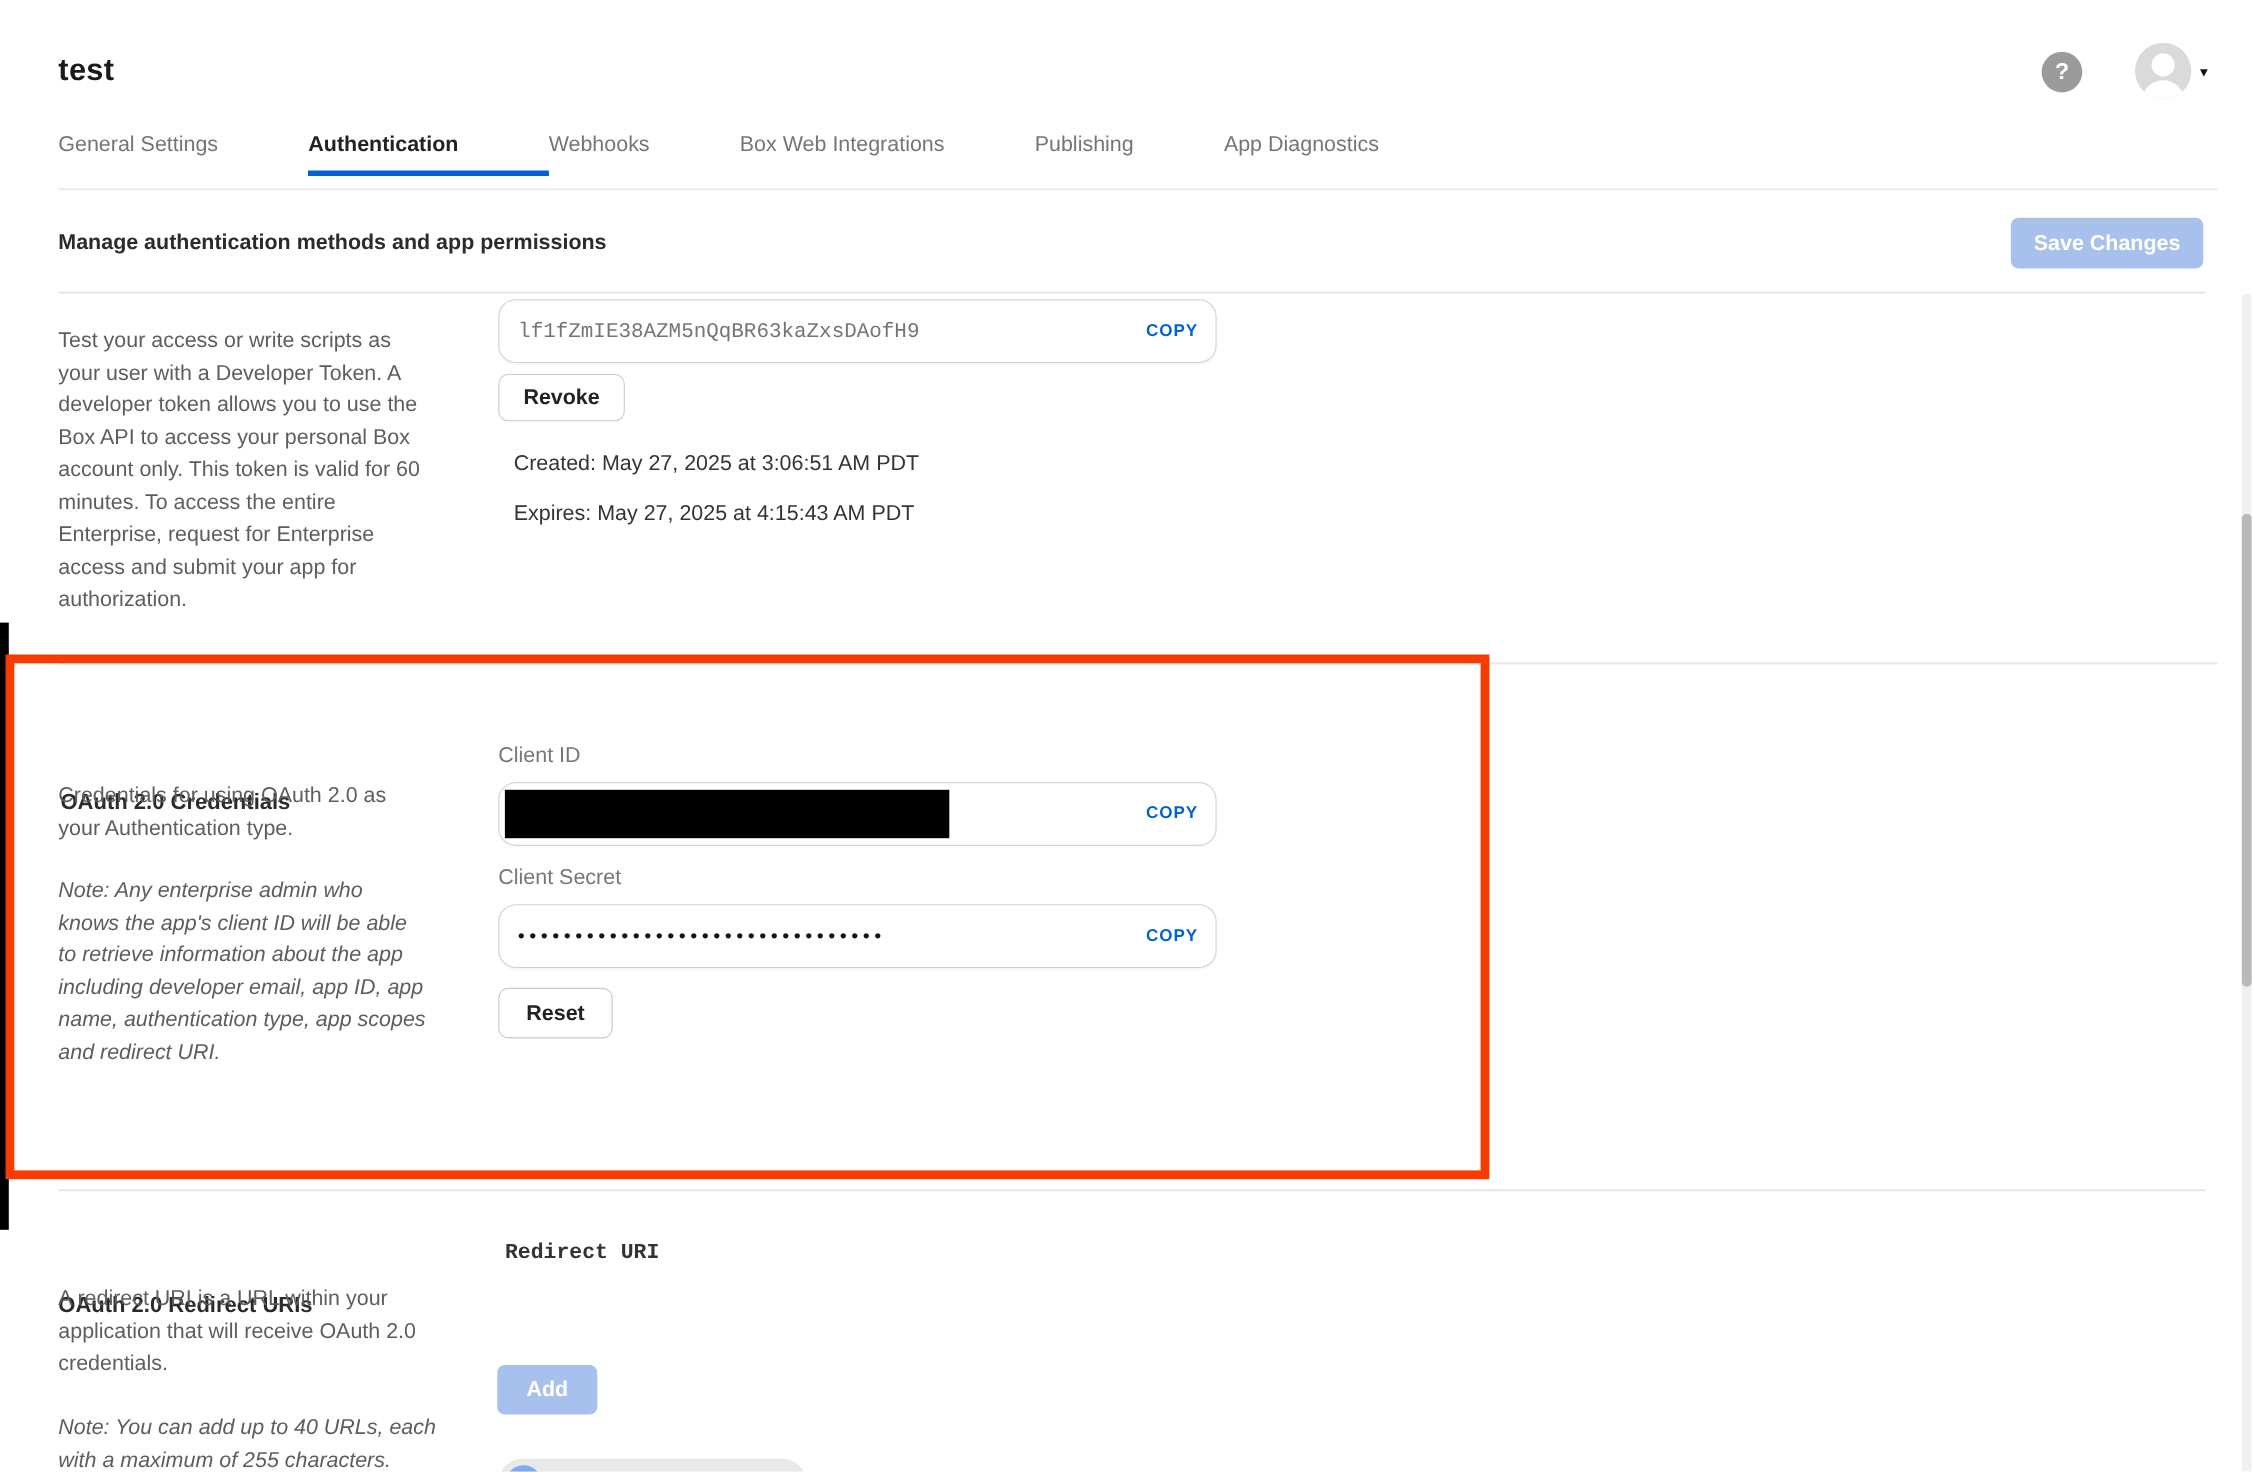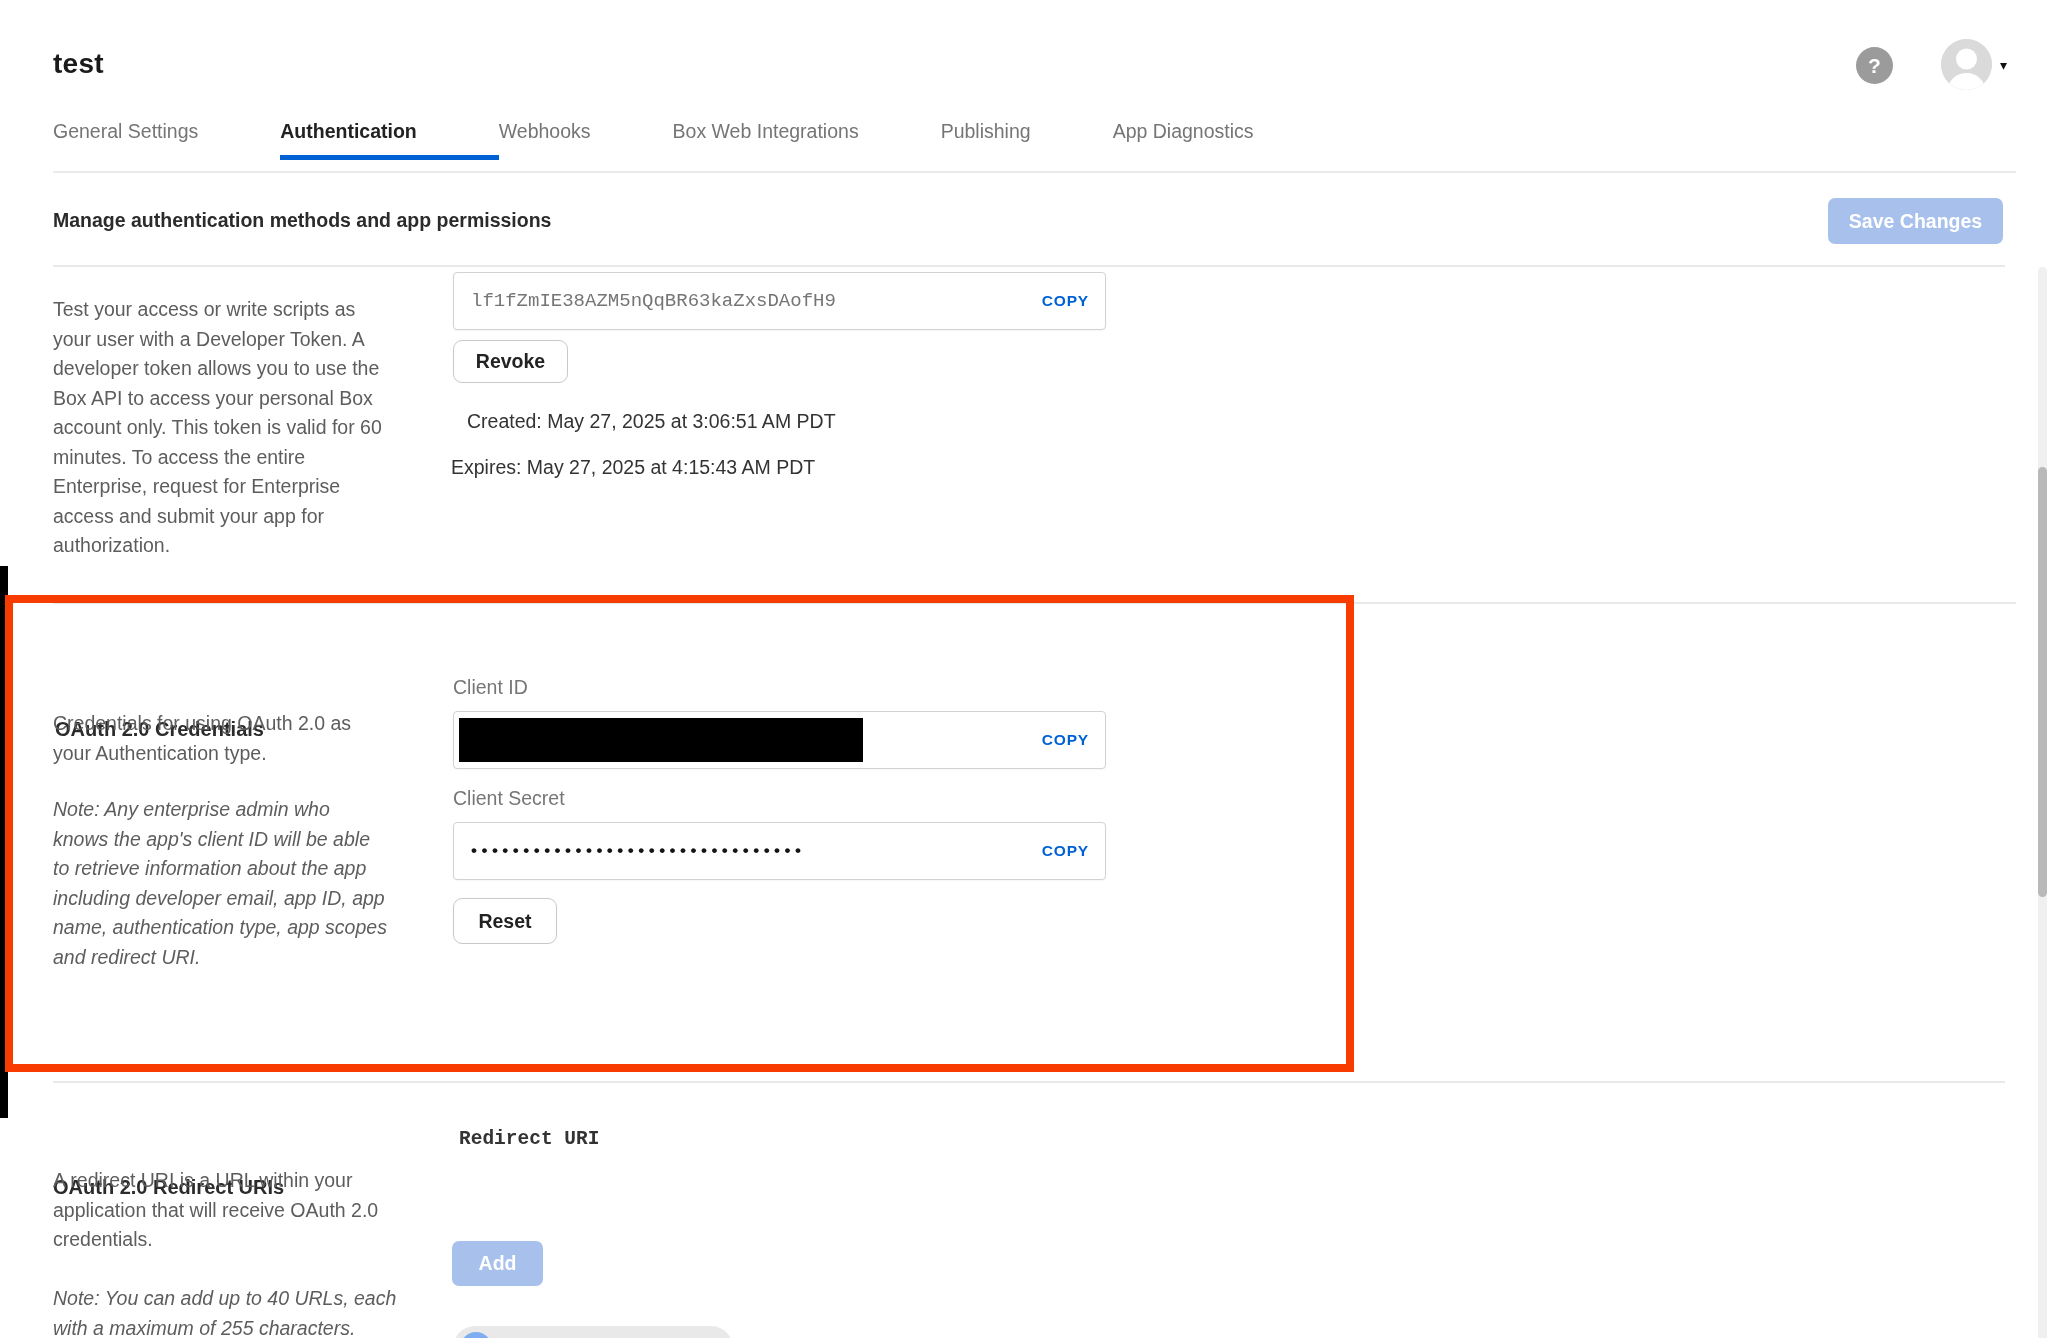--- a/index.html
+++ b/index.html
@@ -40,21 +40,21 @@
 
   .para { font-size:19.5px; line-height:29.5px; color:#5d5d5d; white-space:pre-line; }
   .note { font-style:italic; }
   .section-heading { font-size:20px; font-weight:700; color:#2b2b2b;margin-top:48px; }
   .field-label { font-size:19.5px; color:#767676; }
   .field-label.dark { color:#333; font-weight:700; }
 
   
   .value-field {
     width:653px; height:58px; background:#fff;
-    border:1.5px solid #d2d2d2; border-radius:4px;
+    border:1.5px solid #d2d2d2; border-radius:16px;
     box-shadow:0 1px 2px rgba(0,0,0,.04);
     display:flex; align-items:center; padding:0 16px 0 17px; }
   .copy-link { margin-left:auto; color:#0061d5; font-size:15.5px; font-weight:700;
     letter-spacing:.8px; cursor:pointer; }
   .token-text { font-family:"Liberation Mono", monospace; font-size:19px; color:#757575; }
   .redaction-bar { width:404px; height:44px; background:#000; }
   .secret-dots { font-size:17px; font-weight:700; letter-spacing:4.5px; color:#141414; }
 
   .btn-secondary {
     background:#fff; border:1.5px solid #c9c9c9; border-radius:9px;
@@ -131,21 +131,21 @@
 authorization.</div>
 
   <div class="abs value-field" style="left:453px; top:272px;">
     <span class="token-text">lf1fZmIE38AZM5nQqBR63kaZxsDAofH9</span>
     <span class="copy-link">COPY</span>
   </div>
 
   <button class="abs btn-secondary revoke-btn">Revoke</button>
 
   <div class="abs meta-line" style="left:467px; top:410px;">Created: May 27, 2025 at 3:06:51 AM PDT</div>
-  <div class="abs meta-line" style="left:451px; top:456px;">Expires: May 27, 2025 at 4:15:43 AM PDT</div>
+  <div class="abs meta-line" style="left:467px; top:456px;">Expires: May 27, 2025 at 4:15:43 AM PDT</div>
 
   <div class="abs divider divider-oauth"></div>
 
   <div class="abs section-heading" style="left:55px; top:670px;">OAuth 2.0 Credentials</div>
   <div class="abs para" style="left:53px; top:709px; width:420px;">Credentials for using OAuth 2.0 as
 your Authentication type.</div>
   <div class="abs para note" style="left:53px; top:795px; width:430px;">Note: Any enterprise admin who
 knows the app's client ID will be able
 to retrieve information about the app
 including developer email, app ID, app

